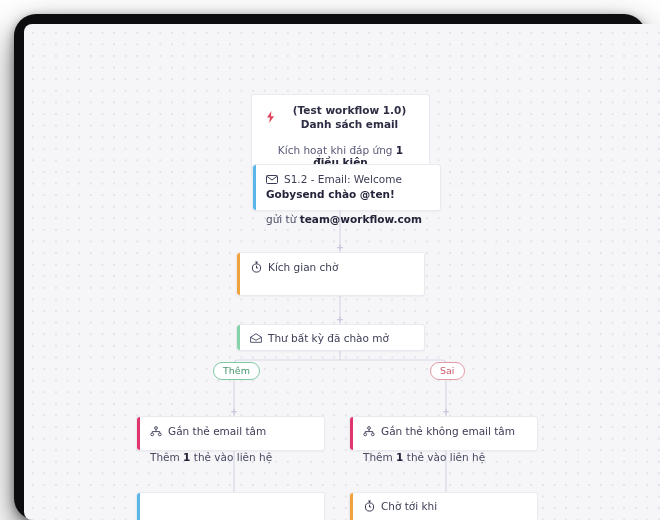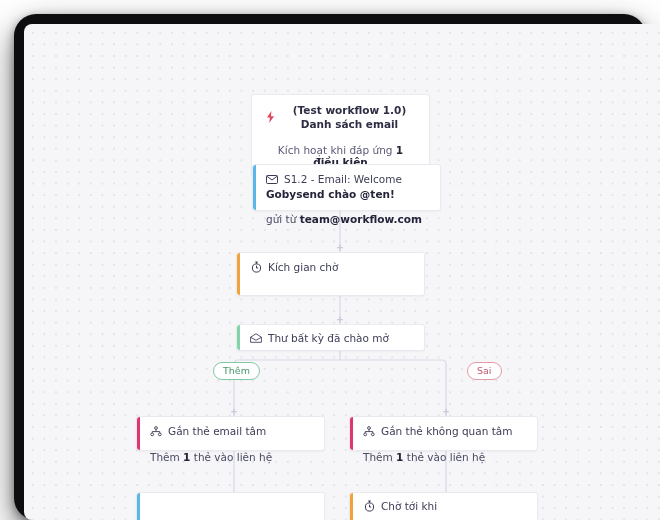--- a/index.html
+++ b/index.html
@@ -124,21 +124,20 @@
     line-height: 1.3;
     white-space: nowrap;
   }
   .pill-true {
     border: 1px solid #7fc8a4;
     color: #47976e;
   }
   .pill-false {
     border: 1px solid #e39aa6;
     color: #c9596e;
-    margin-left: 37px;
   }
 </style>
 </head>
 <body>
 
 <div class="frame-wrap">
   <div class="canvas">
 
     <svg class="edges" width="612" height="496" viewBox="0 0 612 496">
       <g stroke="#d8d8e6" stroke-width="1.2" fill="none">
@@ -263,21 +262,21 @@
       <div class="body">
         <div class="row">
           <span class="ico">
             <svg width="12" height="11" viewBox="0 0 12 11">
               <circle cx="6" cy="2" r="1.4" fill="none" stroke="#3a3a55" stroke-width="0.9"></circle>
               <circle cx="2.2" cy="8.4" r="1.4" fill="none" stroke="#3a3a55" stroke-width="0.9"></circle>
               <circle cx="9.8" cy="8.4" r="1.4" fill="none" stroke="#3a3a55" stroke-width="0.9"></circle>
               <path d="M6 3.5 V5.6 M2.2 6.9 V5.6 H9.8 V6.9" fill="none" stroke="#3a3a55" stroke-width="0.9"></path>
             </svg>
           </span>
-          <span class="title">Gắn thẻ không quan tâm</span>
+          <span class="title">Gắn thẻ không email tâm</span>
         </div>
         <div class="sub"><span>Thêm </span><b>1</b><span> thẻ vào liên hệ</span></div>
     </div>
     </div>
 
     <div class="node" style="left:112px; top:468px; width:189px; height:40px;">
       <span class="accent" style="background:#5bb7e8;"></span>
     </div>
 
     <div class="node" style="left:325px; top:468px; width:189px; height:40px;">

